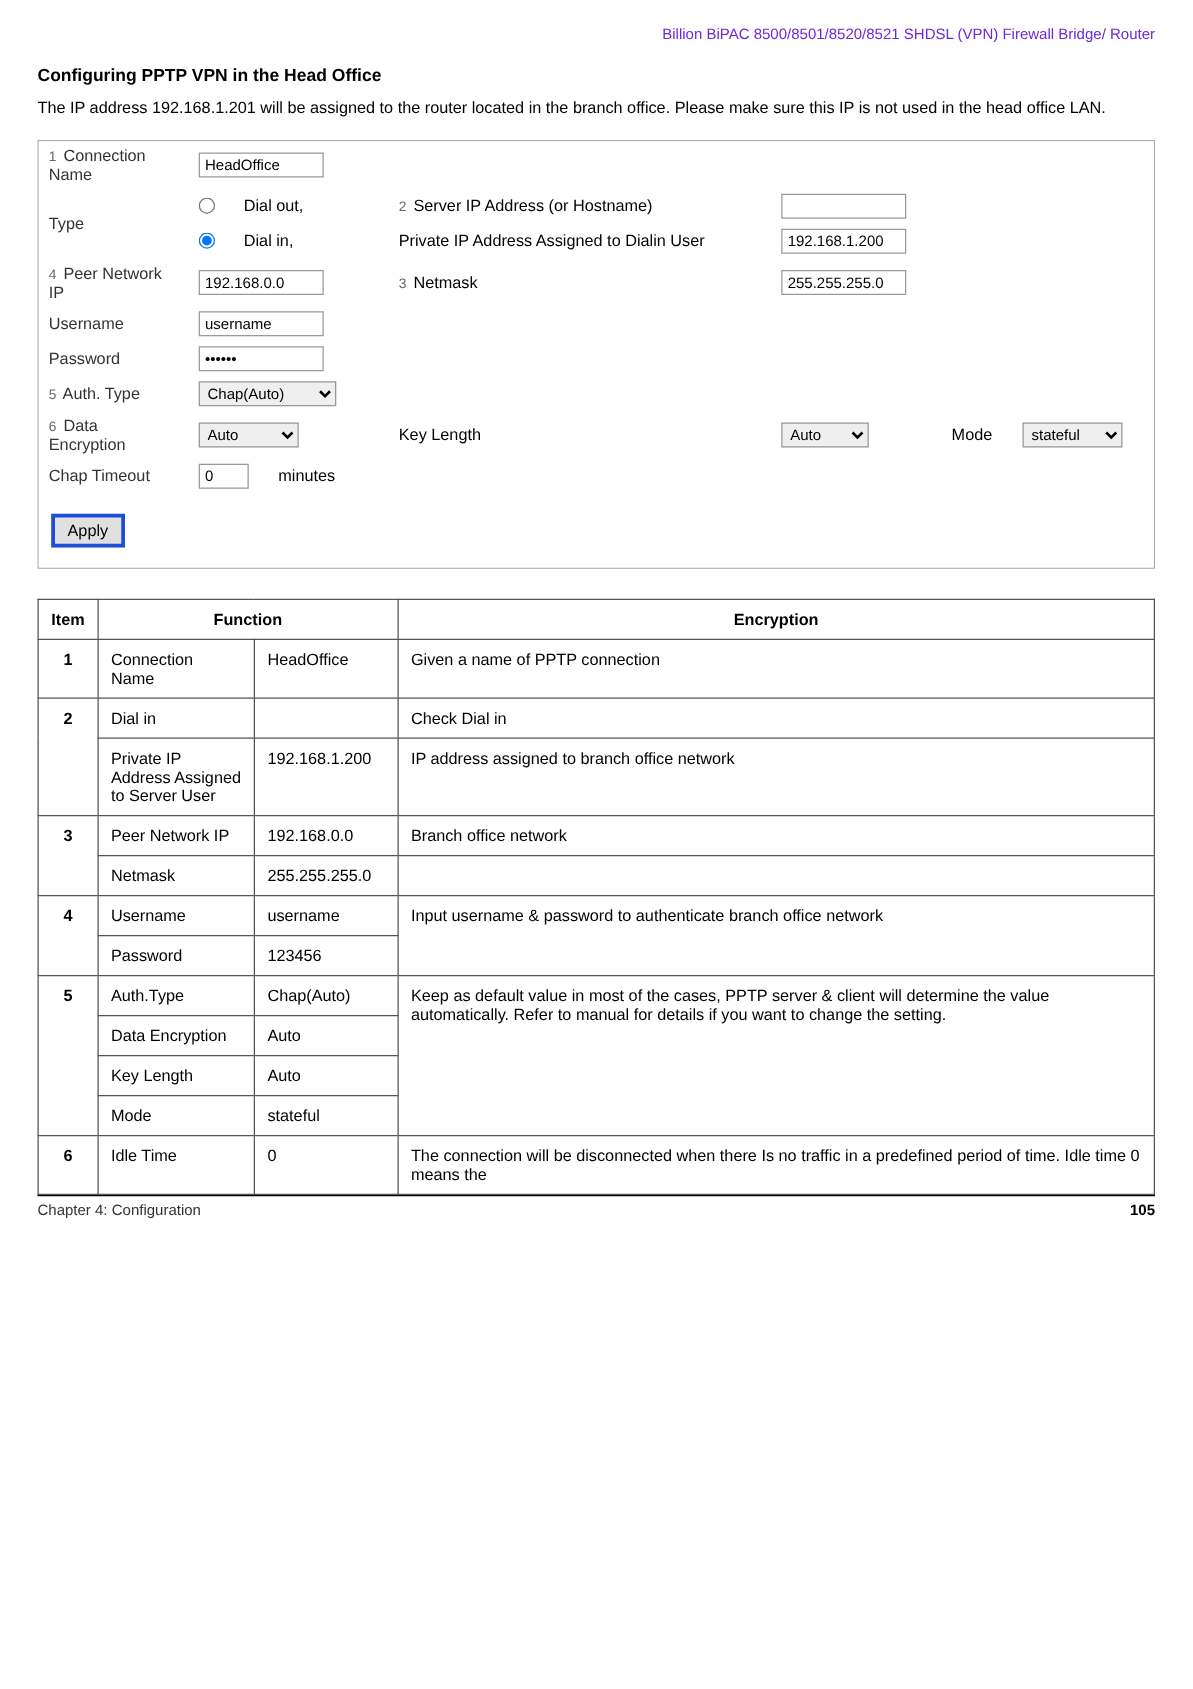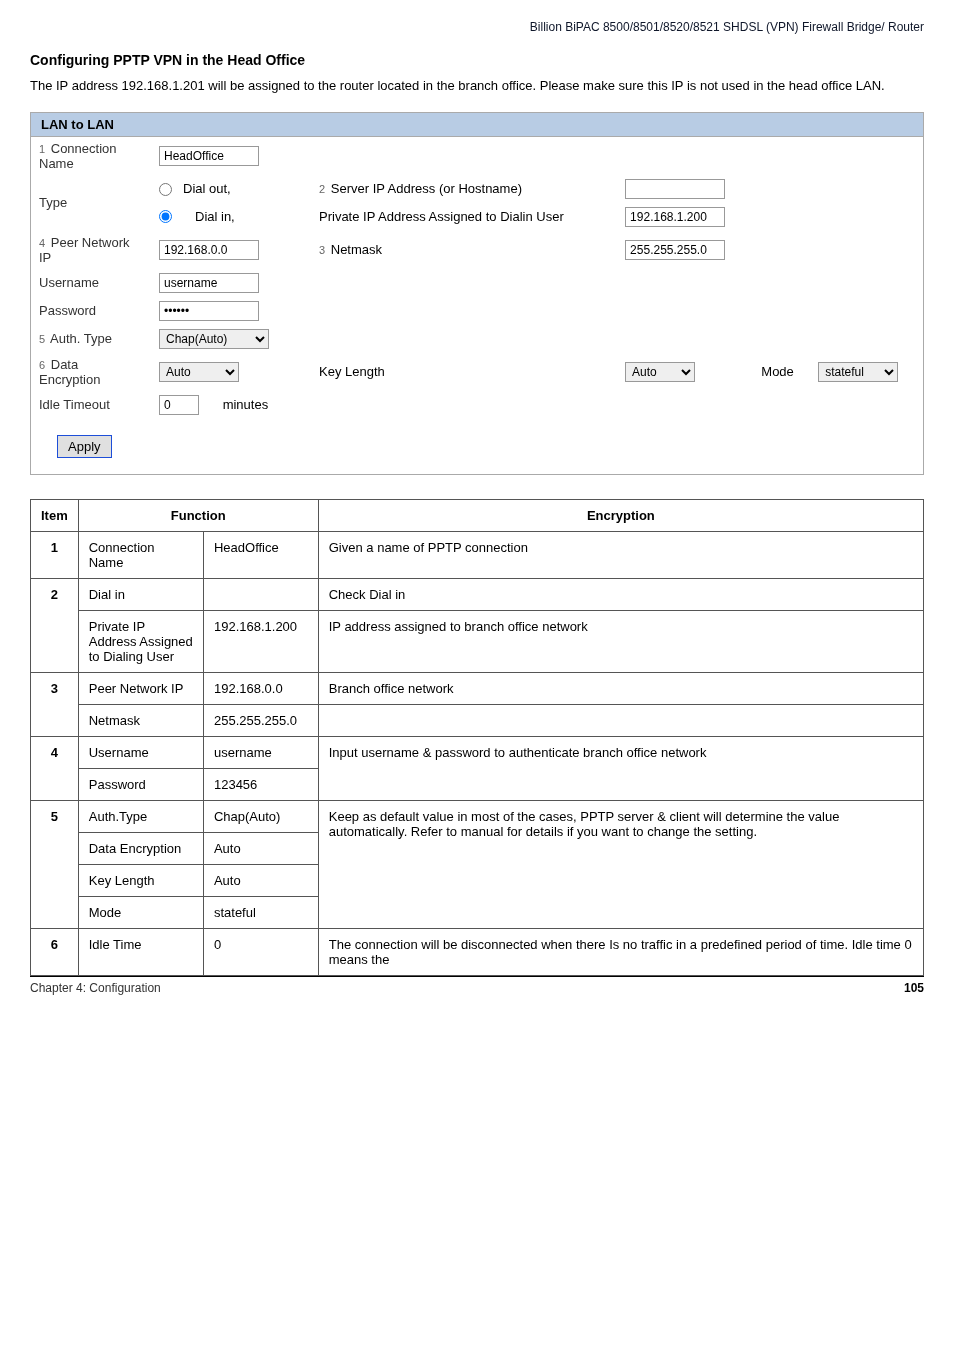--- a/index.html
+++ b/index.html
@@ -10,21 +10,21 @@
       background: #fff;
       width: 954px;
       min-height: 1351px;
       padding: 20px 30px;
     }
 
     
     .page-header {
       text-align: right;
       font-size: 12px;
-      color: #0f172a;
+      color: #6d28d9;
       margin-bottom: 18px;
       border-bottom: none;
     }
 
     
     .section-heading {
       font-weight: bold;
       font-size: 14px;
       margin-bottom: 8px;
     }
@@ -96,26 +96,26 @@
       font-size: 12px;
       height: 20px;
       padding: 0 2px;
     }
 
     .radio-label {
       font-size: 13px;
     }
 
     .apply-btn {
-      border: 1px solid #1d4ed8;
+      border: 3px solid #1d4ed8;
       background: #e0e0e0;
       padding: 3px 10px;
       font-size: 13px;
       cursor: pointer;
-      margin: 8px 16px;
+      margin: 8px 0;
     }
 
     
     .ref-table {
       width: 100%;
       border-collapse: collapse;
       margin-top: 10px;
     }
 
     .ref-table th, .ref-table td {
@@ -179,42 +179,41 @@
 
 <div class="page-header">
   <span>Billion BiPAC 8500/8501/8520/8521 SHDSL (VPN) Firewall Bridge/ Router</span>
 </div>
 
 <div class="section-heading">Configuring PPTP VPN in the Head Office</div>
 
 <div class="intro-text">The IP address 192.168.1.201 will be assigned to the router located in the branch office. Please make sure this IP is not used in the head office LAN.</div>
 
 <div class="pptp-box">
-  <div class="pptp-subtitle">LAN to LAN</div>
 
   <table class="pptp-table">
     <tbody>
 
       <tr>
         <td class="label-cell">
           <span class="num-badge">1</span>
           <span>Connection Name</span>
         </td>
         <td class="input-cell">
           <input type="text" style="width: 100px;" value="HeadOffice">
         </td>
         <td></td>
         <td></td>
         <td></td>
       </tr>
 
       <tr>
         <td class="label-cell" rowspan="2" style="vertical-align:middle;">Type</td>
         <td class="input-cell">
-          <label style="display:flex;align-items:flex-end;gap:8px;">
+          <label style="display:flex;align-items:center;gap:20px;">
             <input type="radio" name="type" style="">
             <span class="radio-label">Dial out,</span>
           </label>
         </td>
         <td>
           <span class="num-badge">2</span>
           <span>Server IP Address (or Hostname)</span>
         </td>
         <td>
           <input type="text" style="width: 100px;" value="">
@@ -306,21 +305,21 @@
           <span>Mode</span>
         </td>
         <td>
           <select style="width:80px;">
             <option>stateful</option>
           </select>
         </td>
       </tr>
 
       <tr>
-        <td class="label-cell">Idle Timeout</td>
+        <td class="label-cell">Chap Timeout</td>
         <td class="input-cell">
           <input type="text" style="width: 40px;" value="0">
           <span style="margin-left:20px;">minutes</span>
         </td>
         <td></td>
         <td></td>
       </tr>
 
       <tr>
         <td colspan="6" style="padding:8px 10px;">
@@ -349,21 +348,21 @@
     </tr>
 
     <tr>
       <td class="item-num-cell" rowspan="2">2</td>
       <td class="func-name-cell">Dial in</td>
       <td class="func-value-cell"></td>
       <td class="desc-cell">Check Dial in</td>
     </tr>
 
     <tr>
-      <td class="func-name-cell">Private IP Address Assigned to Dialing User</td>
+      <td class="func-name-cell">Private IP Address Assigned to Server User</td>
       <td class="func-value-cell">192.168.1.200</td>
       <td class="desc-cell">IP address assigned to branch office network</td>
     </tr>
 
     <tr>
       <td class="item-num-cell" rowspan="2">3</td>
       <td class="func-name-cell">Peer Network IP</td>
       <td class="func-value-cell">192.168.0.0</td>
       <td class="desc-cell">Branch office network</td>
     </tr>

